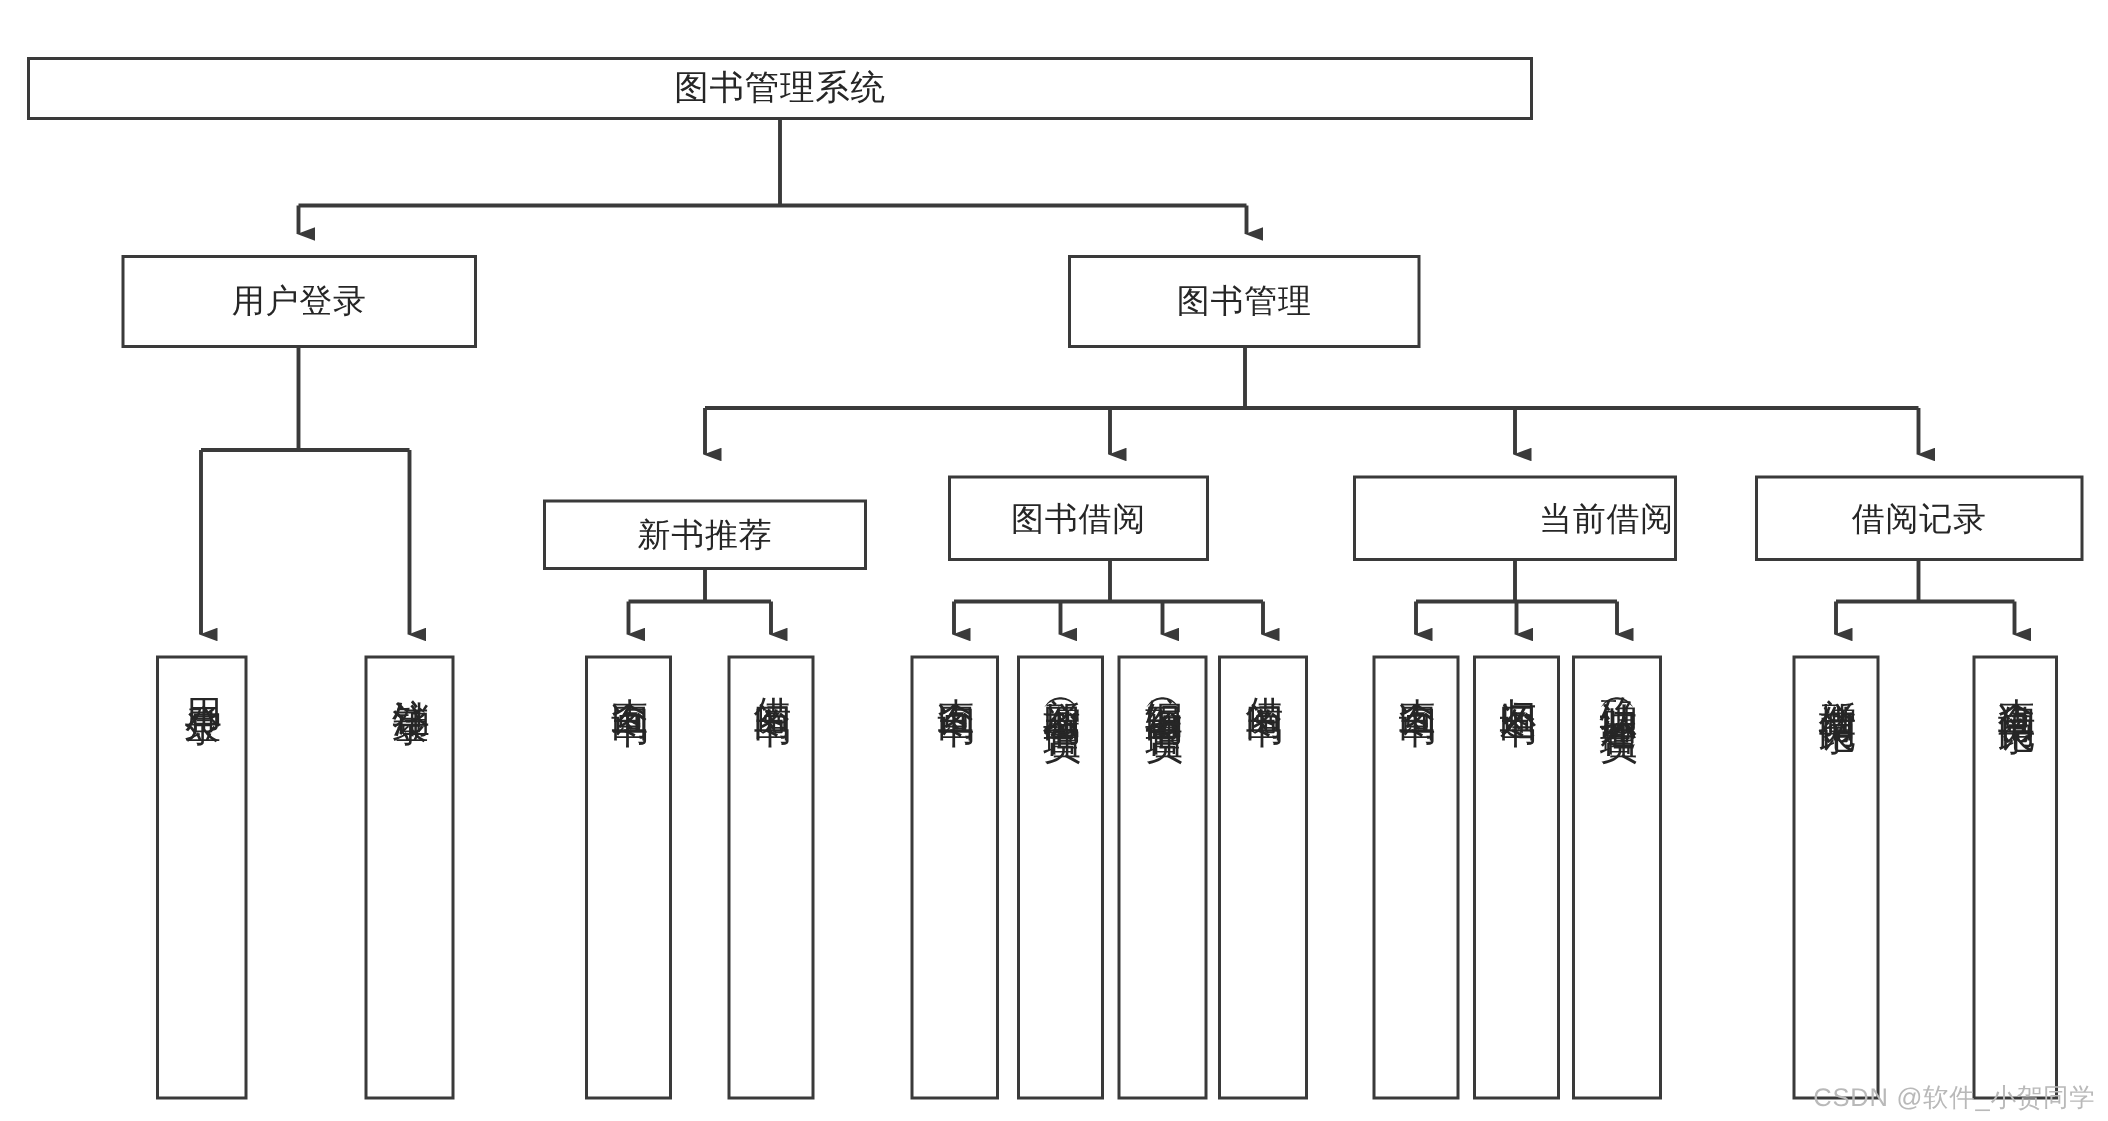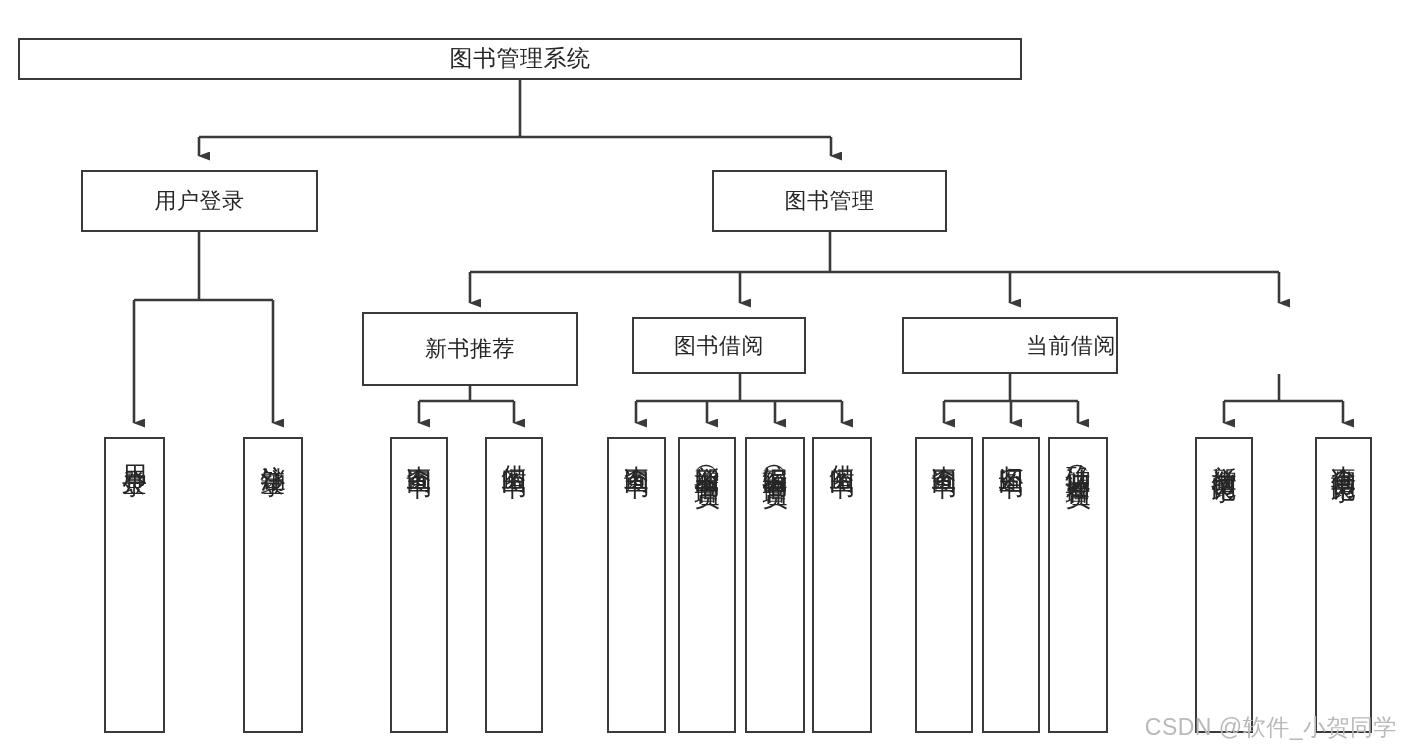--- a/index.html
+++ b/index.html
@@ -59,21 +59,21 @@
     text-orientation: upright;
     font-size: 25px;
     line-height: 1.0;
     letter-spacing: 3px;
   }
   .node.root .label { font-size: 23px; }
   .watermark {
     position: absolute;
     right: 8px;
     bottom: 4px;
-    font-size: 23px;
+    font-size: 17px;
     color: #b9b9b9;
     letter-spacing: 0.5px;
     white-space: nowrap;
     font-family: "Liberation Sans", "DejaVu Sans", sans-serif;
   }
 </style>
 </head>
 <body>
 
 <div id="diagram-root">
@@ -146,29 +146,32 @@
     <span class="label">图书管理系统</span>
   </div>
 
   <div class="node horizontal" style="left: 81px; top: 170px; width: 237px; height: 62px;">
     <span class="label">用户登录</span>
   </div>
   <div class="node horizontal" style="left: 712px; top: 170px; width: 235px; height: 62px;">
     <span class="label">图书管理</span>
   </div>
 
-  <div class="node horizontal" style="left: 362px; top: 312px; width: 216px; height: 74px;">
+  <div class="node horizontal" style="left: 362px; top: 333px; width: 216px; height: 47px;">
     <span class="label">新书推荐</span>
   </div>
   <div class="node horizontal" style="left: 632px; top: 317px; width: 174px; height: 57px;">
     <span class="label">图书借阅</span>
   </div>
   <div class="node horizontal" style="left: 902px; top: 317px; width: 216px; height: 57px; justify-content: flex-end;">
     <span class="label">当前借阅</span>
   </div>
+  <div class="node horizontal" style="left: 1170px; top: 317px; width: 219px; height: 57px;">
+    <span class="label">借阅记录</span>
+  </div>
 
   <div class="node vertical" style="left: 104px; top: 437px; width: 61px; height: 296px;">
     <span class="label">用户登录</span>
   </div>
   <div class="node vertical" style="left: 243px; top: 437px; width: 60px; height: 296px;">
     <span class="label">注销登录</span>
   </div>
   <div class="node vertical" style="left: 390px; top: 437px; width: 58px; height: 296px;">
     <span class="label">查询图书</span>
   </div>

